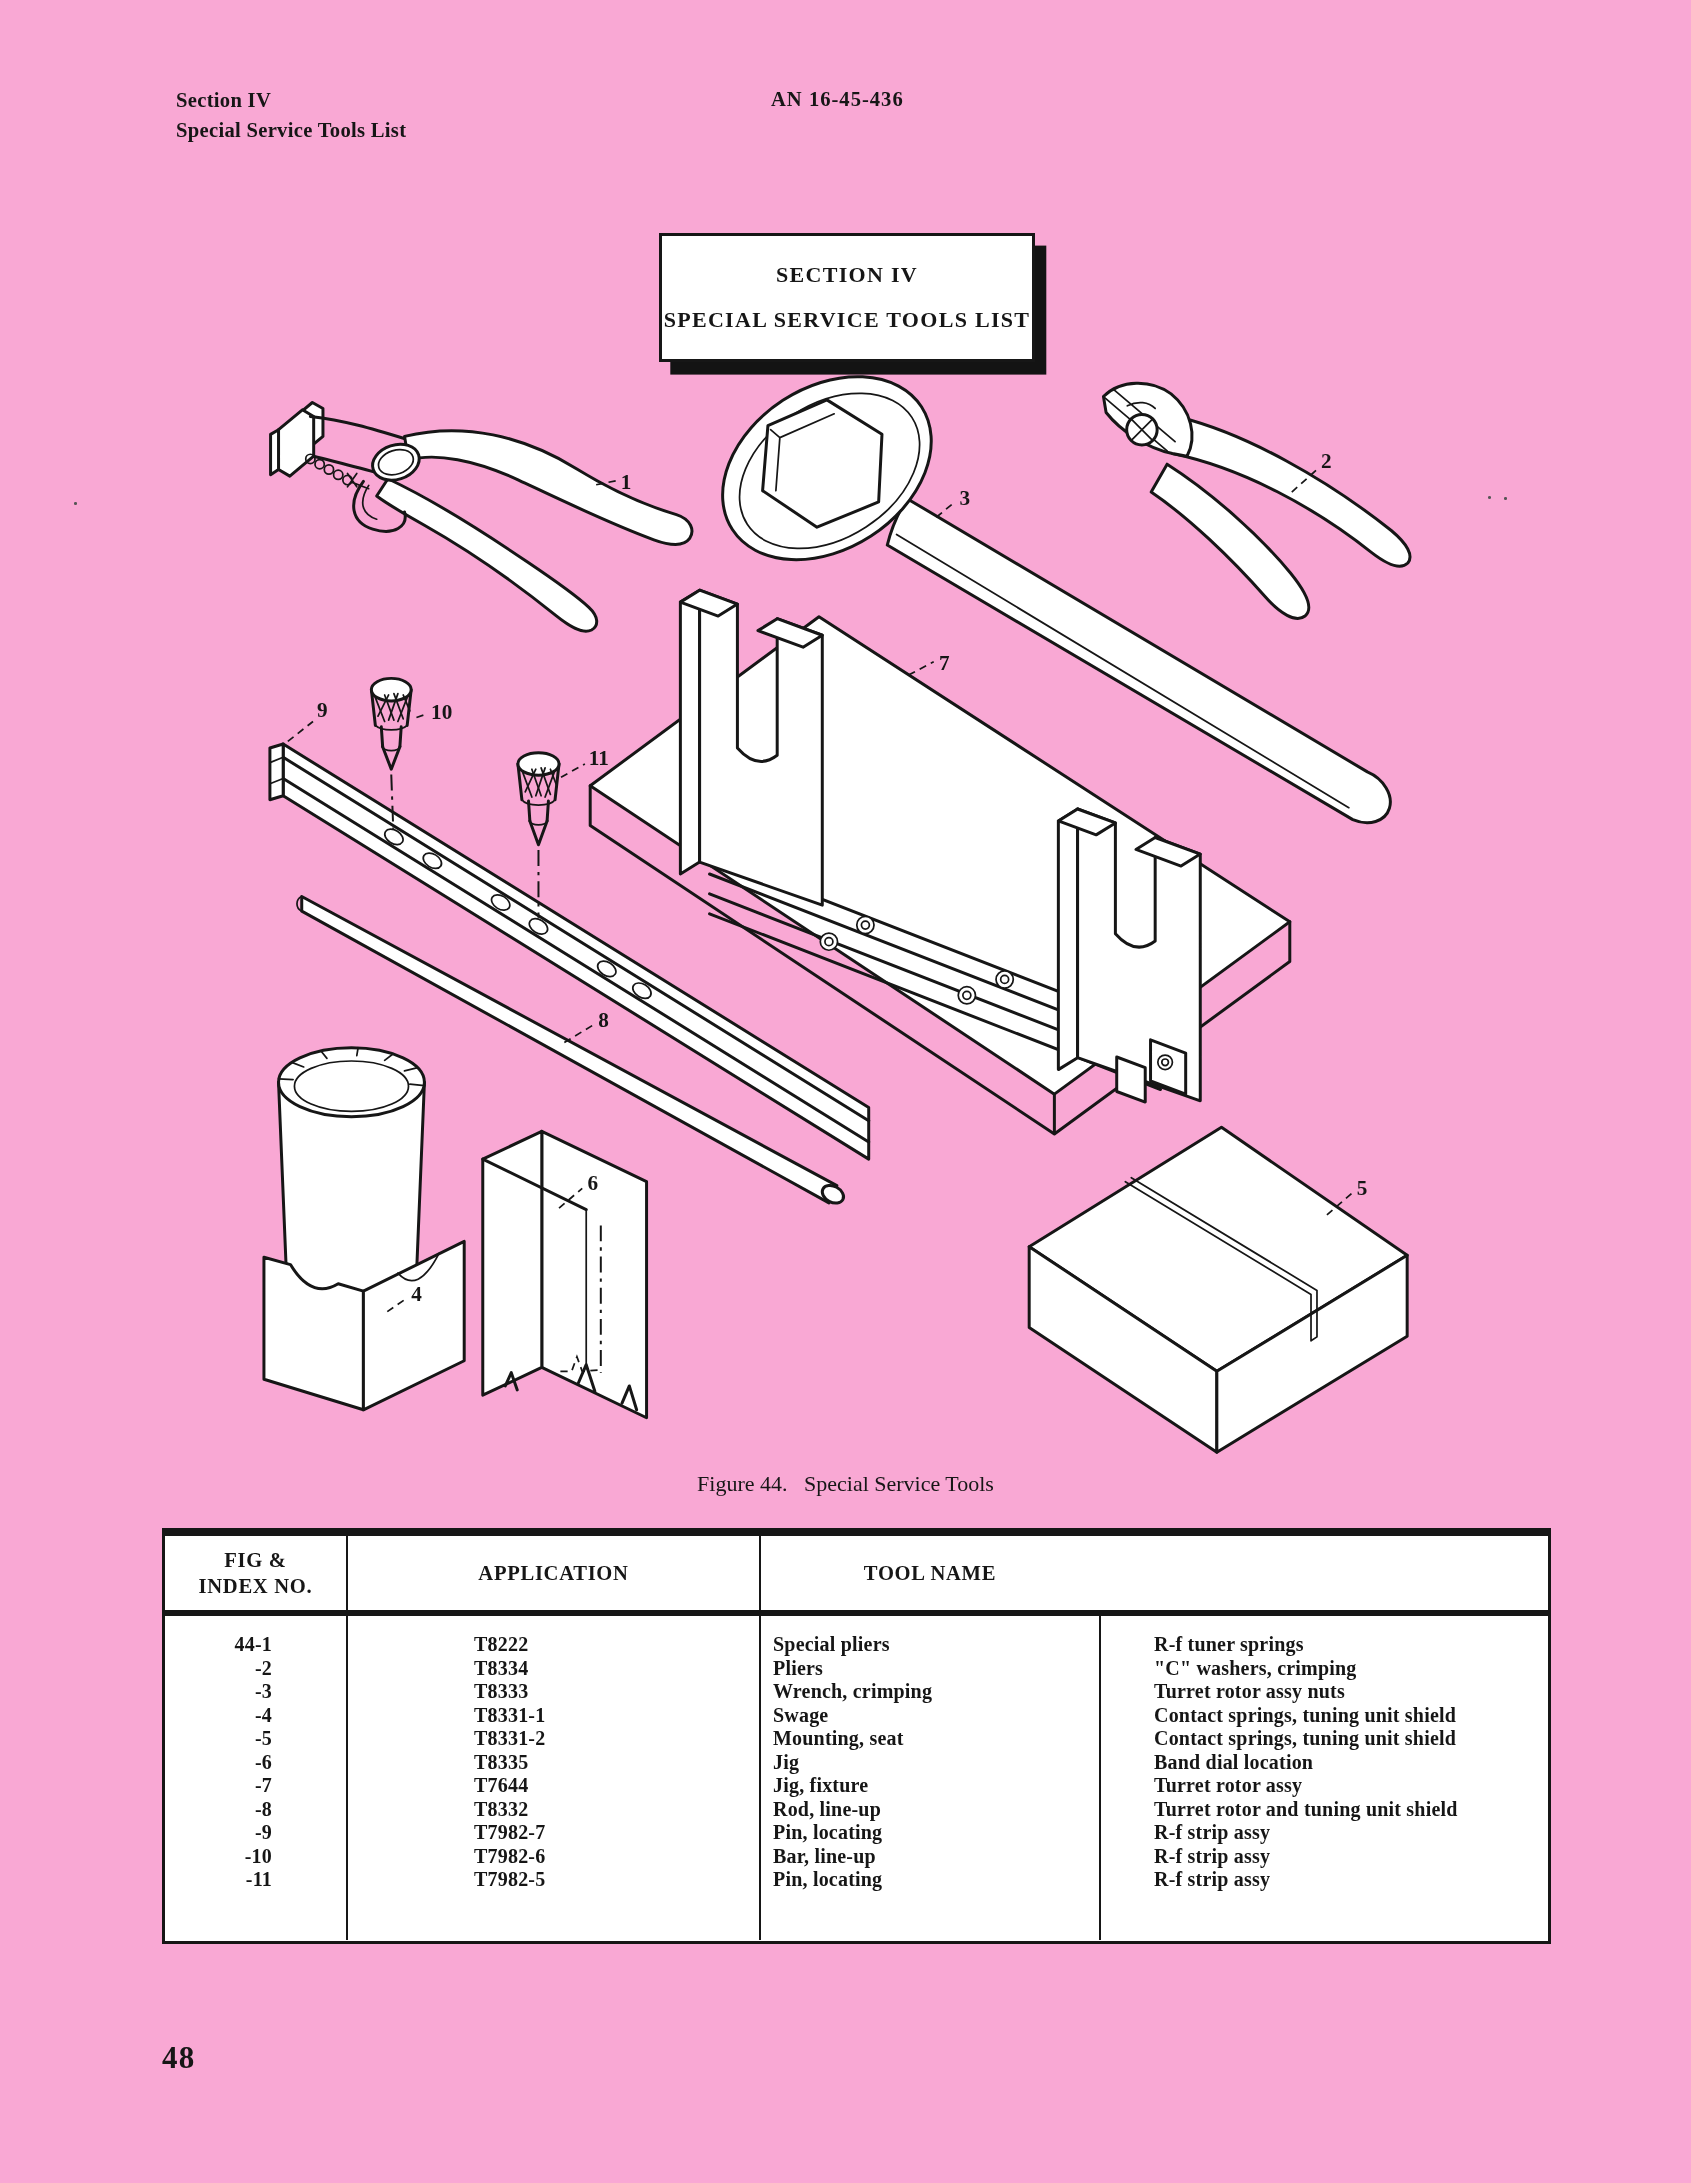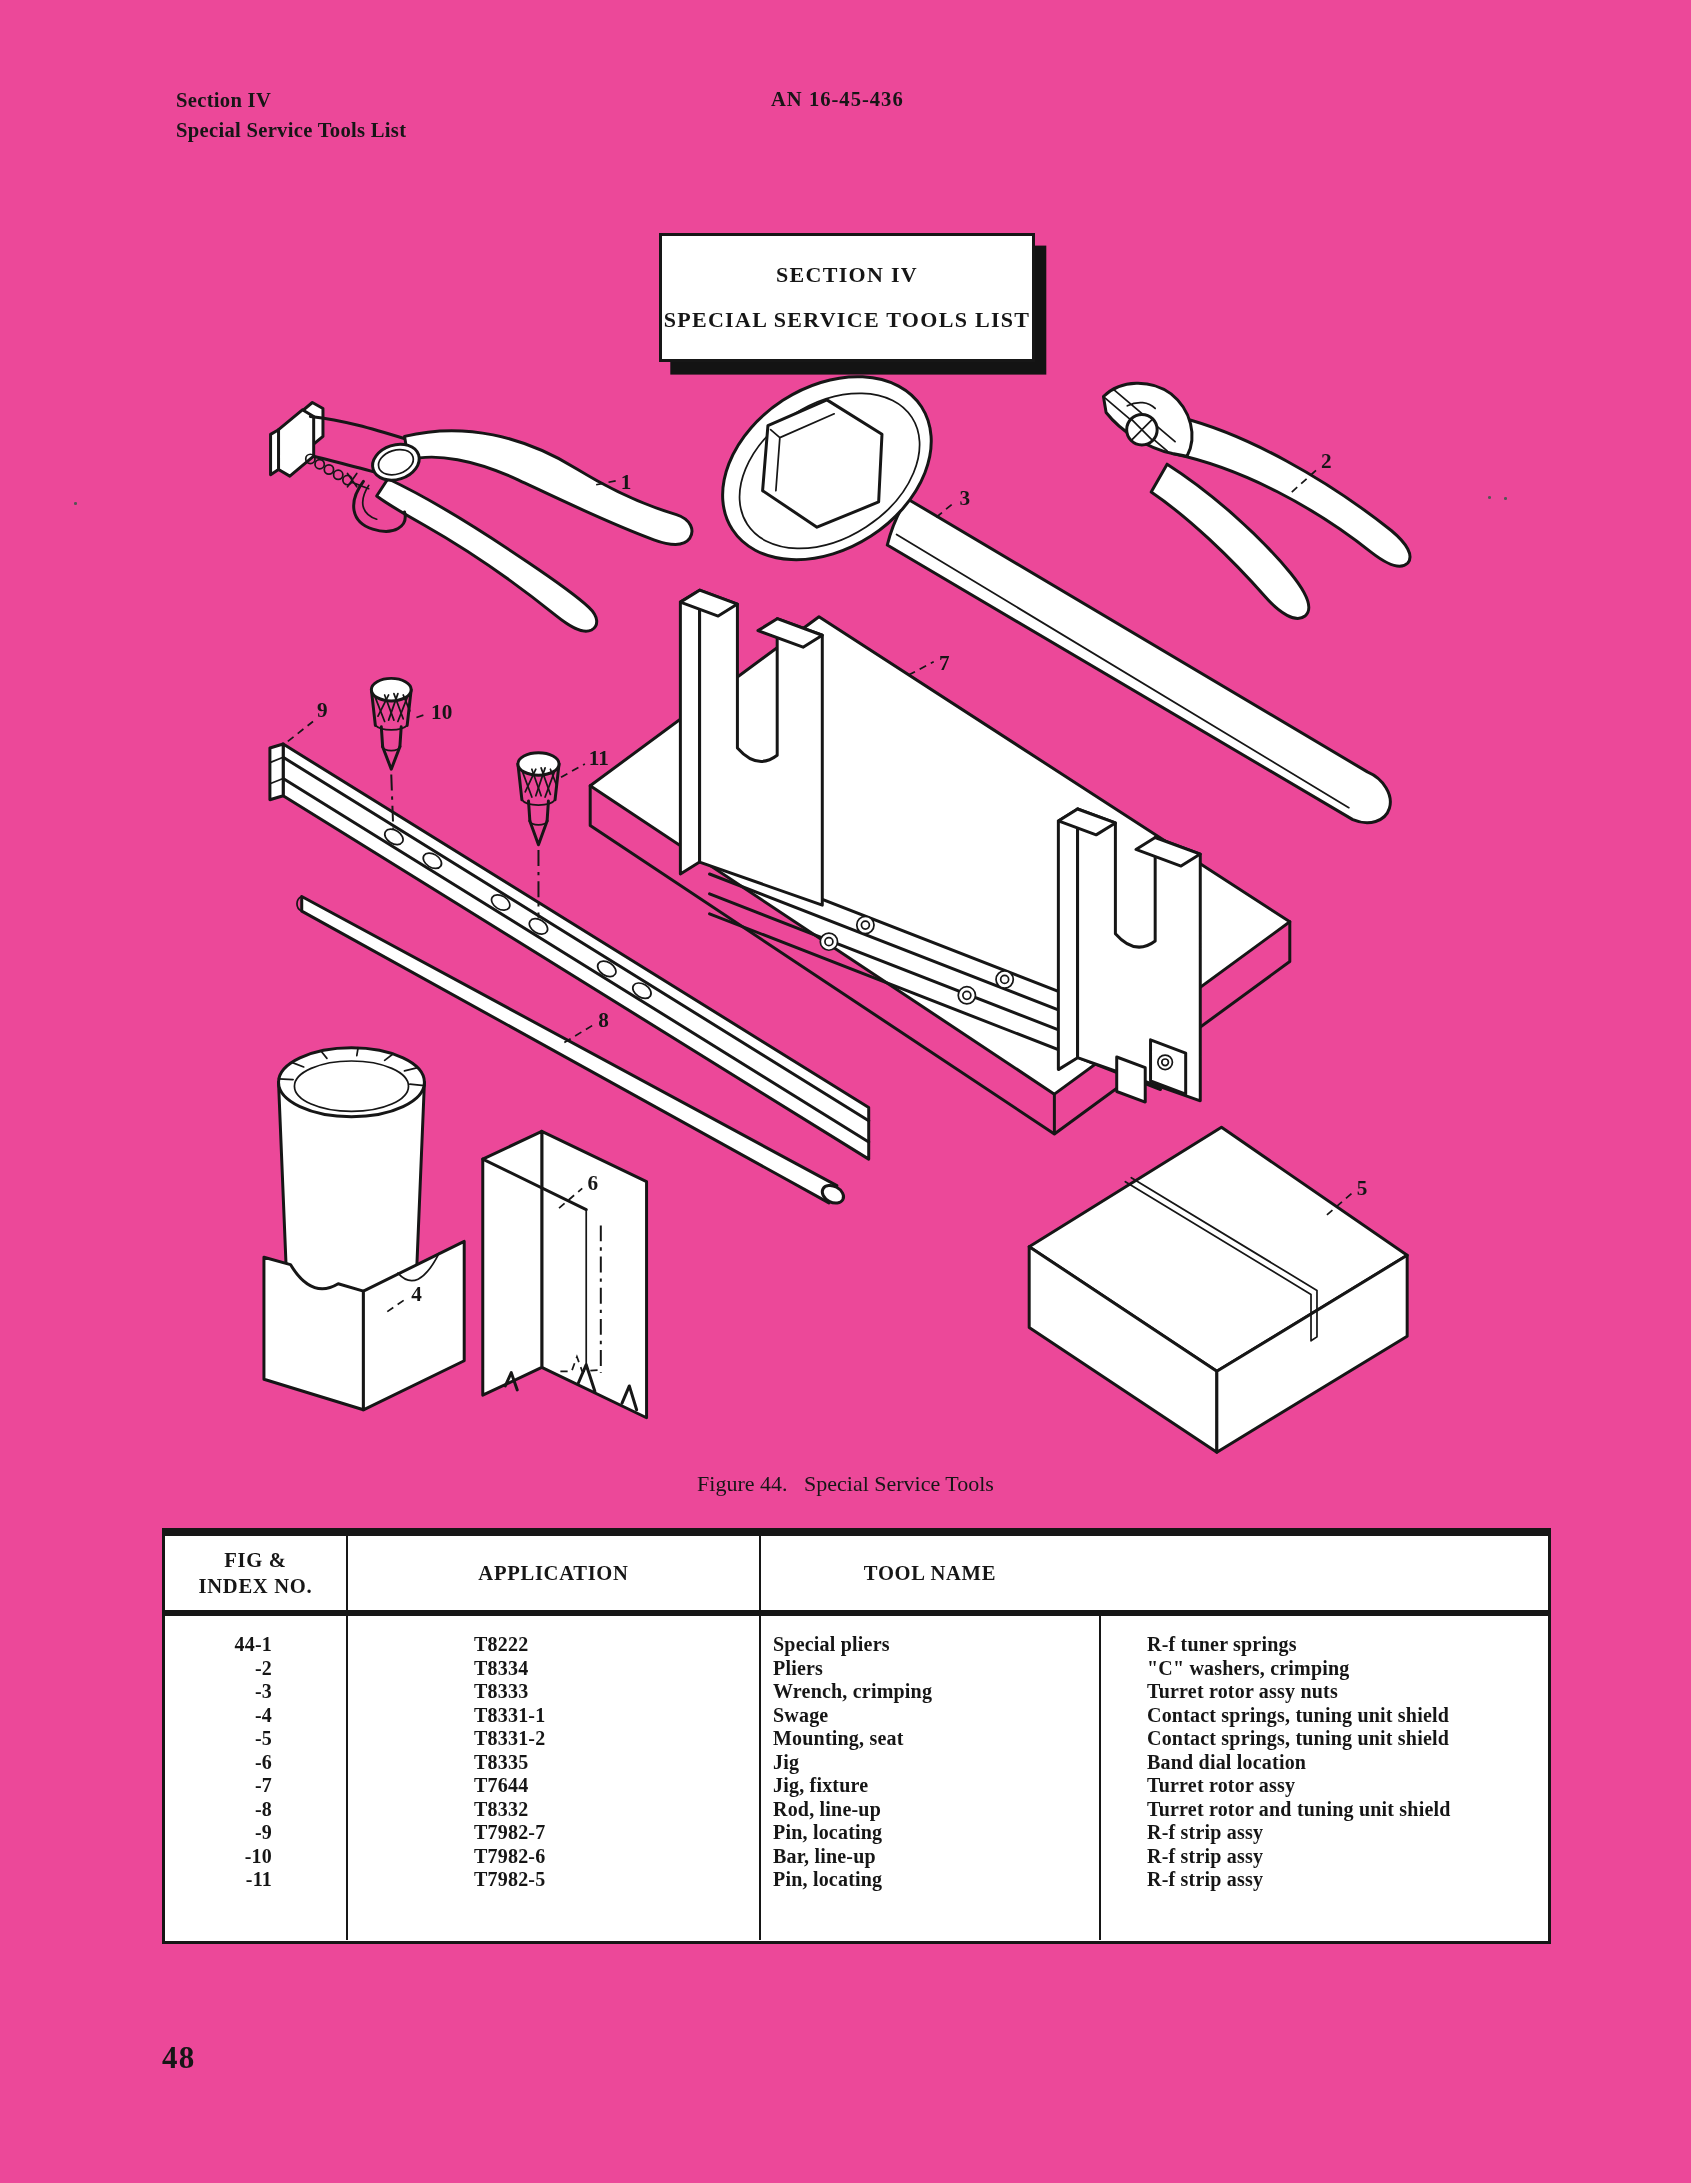--- a/index.html
+++ b/index.html
@@ -1,17 +1,17 @@
 <!DOCTYPE html>
 <html style="font-size:10.6px"><head>
 <meta charset="utf-8">
 <style>
   html,body{margin:0;padding:0;background:#e8e8e8;}
   .page{
-    position:relative;width:1691px;height:2183px;background:#ec4899;
+    position:relative;width:1691px;height:2183px;background:#f9a8d4;
     font-family:"Liberation Serif",serif;color:#161616;overflow:hidden;
   }
   .abs{position:absolute;}
   
   .hdr-left{left:176px;top:85px;font-size:20.6px;font-weight:700;line-height:30px;letter-spacing:0.3px;}
   .hdr-center{left:771px;top:88px;font-size:20.6px;font-weight:700;letter-spacing:1px;}
   
   .title-box{
     left:659px;top:233px;width:370px;height:123px;background:#fff;
     border:3.3px solid #161616;box-shadow:11.3px 12.6px 0 0 #131313;
@@ -25,21 +25,21 @@
   .thead{display:grid;grid-template-columns:181px 413px 340px 1fr;height:74px;border-bottom:6.6px solid #161616;}
   .th{display:flex;flex-direction:column;align-items:center;justify-content:center;font-size:20.6px;font-weight:700;letter-spacing:0.7px;line-height:26px;border-left:2.7px solid #161616;}
   .th:first-child{border-left:none;}
   .tbody{display:grid;grid-template-columns:181px 413px 340px 1fr;height:324px;border-radius:15px;}
   .tcol{border-left:2.7px solid #161616;padding-top:17px;box-sizing:border-box;}
   .tcol:first-child{border-left:none;}
   .cell{font-size:20px;font-weight:700;line-height:23.5px;letter-spacing:0.2px;white-space:nowrap;}
   .col-index .cell{text-align:right;padding-right:74px;}
   .col-toolno .cell{padding-left:126px;}
   .col-toolname .cell{padding-left:12px;}
-  .col-application .cell{padding-left:46px;}
+  .col-application .cell{padding-left:46px;margin-left:7px;}
   
   .pagenum{left:162px;top:2040px;font-size:31px;font-weight:700;letter-spacing:1.3px;}
   
   svg.figure{position:absolute;left:0;top:0;width:1691px;height:2183px;}
   .ln{fill:none;stroke:#161616;stroke-width:4.5;stroke-linecap:round;stroke-linejoin:round;}
   .fw{fill:#ffffff;stroke:#161616;stroke-width:4.5;stroke-linecap:round;stroke-linejoin:round;}
   .thin{stroke-width:2.6;}
   .dashdot{fill:none;stroke:#161616;stroke-width:3;stroke-dasharray:24 9 5 9;}
   .leader{fill:none;stroke:#161616;stroke-width:2.6;stroke-dasharray:11 8;}
   text.callout{font-family:"Liberation Serif",serif;font-size:32px;font-weight:700;fill:#161616;}

